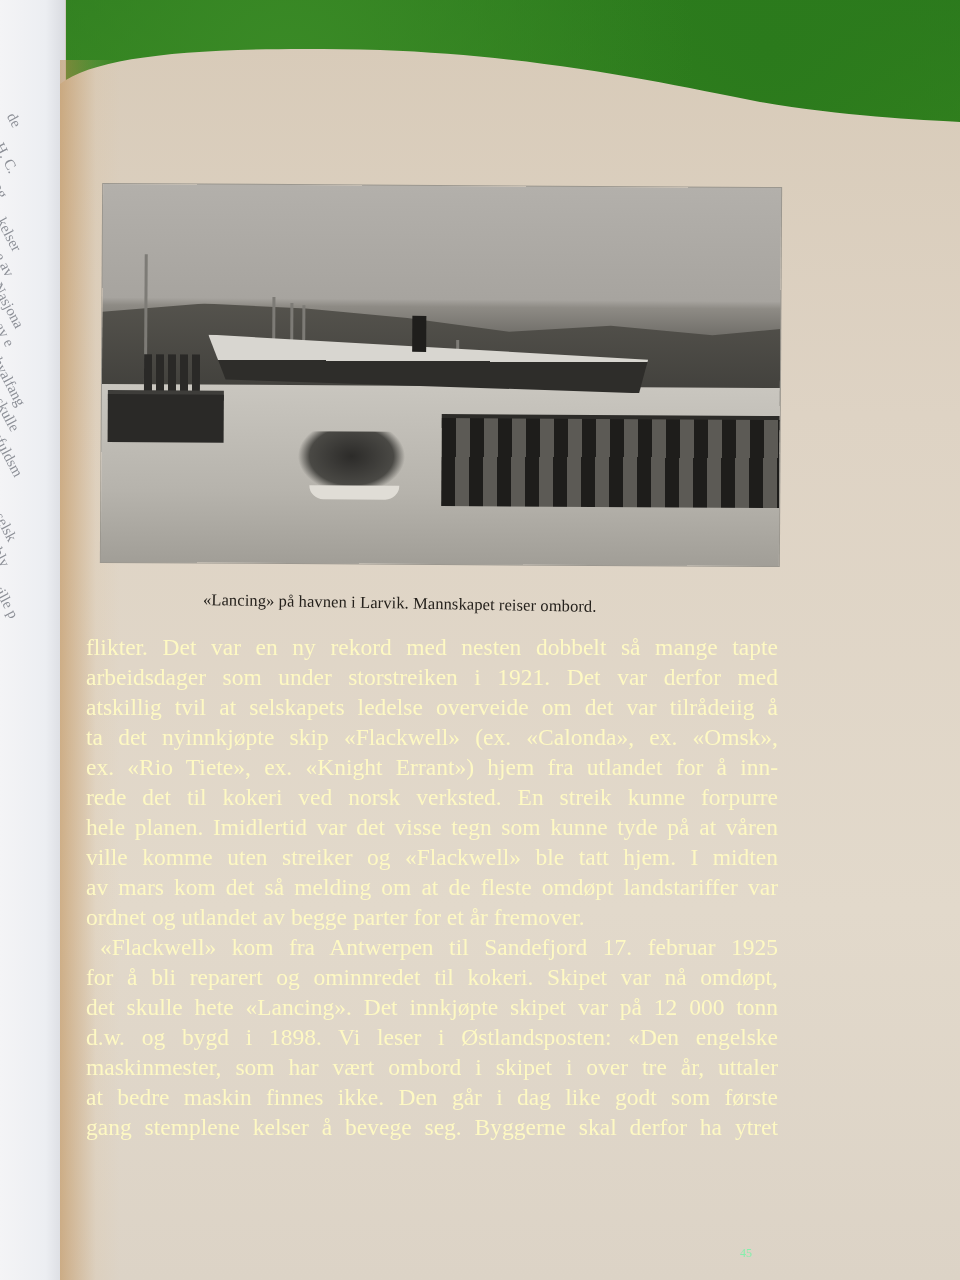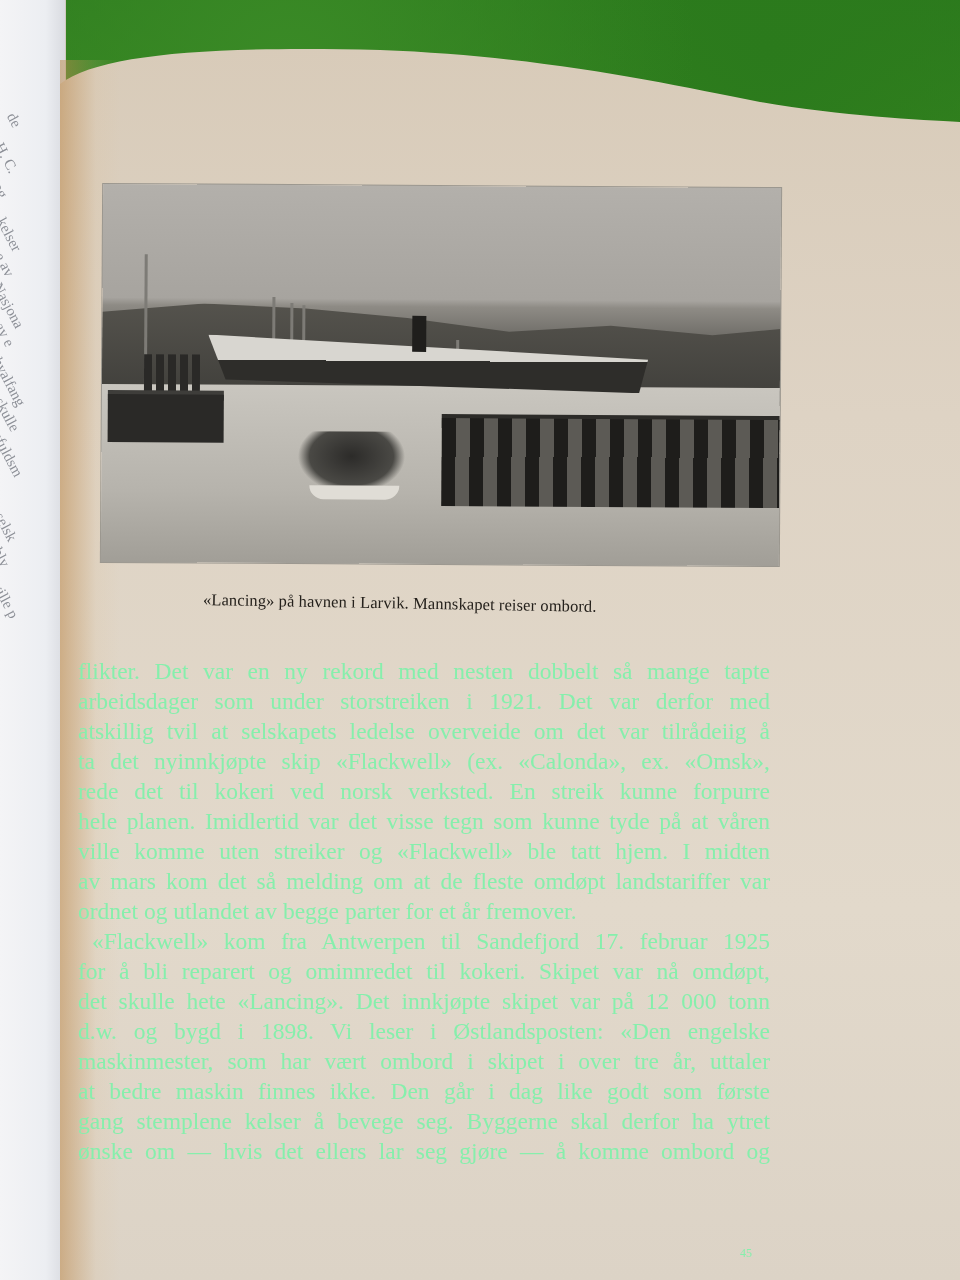--- a/index.html
+++ b/index.html
@@ -71,25 +71,24 @@
       background: repeating-linear-gradient(90deg, #2a2927 0 8px, transparent 8px 12px); }
 
     .caption {
       position: absolute; left: 203px; top: 590px; width: 470px;
       font-size: 16.5px; color: #25211c; letter-spacing: 0.1px;
       transform: rotate(1deg); transform-origin: left center;
       font-family: "Liberation Serif", serif;
       z-index: 3;
     }
     .body-text {
-      position: absolute; left: 78px; top: 632px; width: 692px;
+      position: absolute; left: 86px; top: 632px; width: 692px;
       z-index: 3;
       font-family: "Liberation Serif", serif;
-      color: #86efac;
-      margin-top: 24px;
+      color: #fef9c3;
     }
     .line {
       display: block; height: 30px; line-height: 30px;
       font-size: 23.5px;
       text-align: justify; text-align-last: justify;
       white-space: nowrap;
     }
     .line.last { text-align-last: left; }
     .line.indent { padding-left: 14px; }
     .page-number {
@@ -142,28 +141,28 @@
   <div class="boat-hull"></div>
 </div>
 
 <div class="caption">«Lancing» på havnen i Larvik. Mannskapet reiser ombord.</div>
 
 <div class="body-text">
   <span class="line">flikter. Det var en ny rekord med nesten dobbelt så mange tapte</span>
   <span class="line">arbeidsdager som under storstreiken i 1921. Det var derfor med</span>
   <span class="line">atskillig tvil at selskapets ledelse overveide om det var tilrådeiig å</span>
   <span class="line">ta det nyinnkjøpte skip «Flackwell» (ex. «Calonda», ex. «Omsk»,</span>
+  <span class="line">ex. «Rio Tiete», ex. «Knight Errant») hjem fra utlandet for å inn-</span>
   <span class="line">rede det til kokeri ved norsk verksted. En streik kunne forpurre</span>
   <span class="line">hele planen. Imidlertid var det visse tegn som kunne tyde på at våren</span>
   <span class="line">ville komme uten streiker og «Flackwell» ble tatt hjem. I midten</span>
   <span class="line">av mars kom det så melding om at de fleste omdøpt landstariffer var</span>
   <span class="line last">ordnet og utlandet av begge parter for et år fremover.</span>
   <span class="line indent">«Flackwell» kom fra Antwerpen til Sandefjord 17. februar 1925</span>
   <span class="line">for å bli reparert og ominnredet til kokeri. Skipet var nå omdøpt,</span>
   <span class="line">det skulle hete «Lancing». Det innkjøpte skipet var på 12 000 tonn</span>
   <span class="line">d.w. og bygd i 1898. Vi leser i Østlandsposten: «Den engelske</span>
   <span class="line">maskinmester, som har vært ombord i skipet i over tre år, uttaler</span>
   <span class="line">at bedre maskin finnes ikke. Den går i dag like godt som første</span>
   <span class="line">gang stemplene kelser å bevege seg. Byggerne skal derfor ha ytret</span>
-  <span class="line">ønske om — hvis det ellers lar seg gjøre — å komme ombord og</span>
 </div>
 
 <div class="page-number">45</div>
 
 </body></html>

